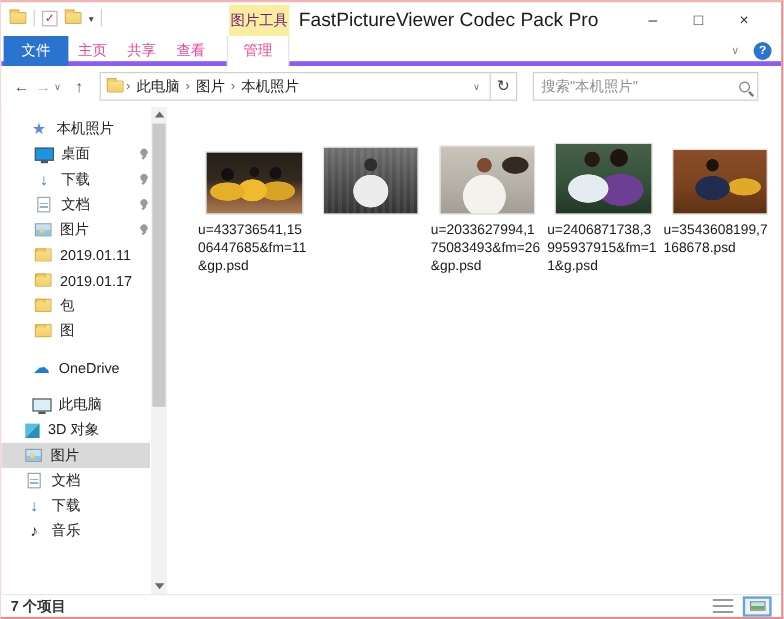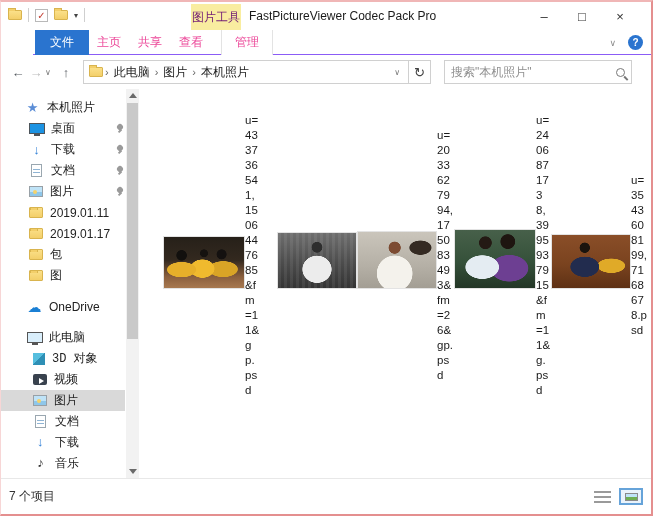--- a/index.html
+++ b/index.html
@@ -17,26 +17,26 @@
   .vdiv{ width:1px; height:14px; background:#cfcfcf; }
   .ic-folder-sm{ width:14px; height:10px; background:linear-gradient(#fbe089,#f3cf6a);
     border:1px solid #d9b44e; border-radius:1px; position:relative; }
   .ic-folder-sm::before{ content:""; position:absolute; top:-3px; left:-1px; width:6px; height:2px;
     background:#f3cf6a; border:1px solid #d9b44e; border-bottom:none; }
   .qat-check{ width:13px; height:13px; background:#fff; border:1px solid #b9b9b9;
     color:#c23a2e; font-size:10px; line-height:11px; text-align:center; font-weight:bold; }
   .qat-caret{ font-size:8px; color:#444; }
   .ctx-label{ position:absolute; left:190px; top:2px; width:50px; height:26px; background:#f9eda0;
     color:#701a75; font-size:12px; display:flex; align-items:center; justify-content:center; }
-  .win-title{ position:absolute; left:248px; top:7px; font-size:12px; color:#1a1a1a; }
+  .win-title{ position:absolute; left:248px; top:7px; font-size:16px; color:#1a1a1a; }
   .win-controls{ position:absolute; right:12px; top:2px; display:flex; }
   .win-btn{ width:38px; height:24px; display:flex; align-items:center; justify-content:center;
     font-size:13px; color:#333; cursor:default; }
   
-  .tabs{ height:25px; position:relative; border-bottom:1px solid #8b5cf6; flex:none; background:#fff; font-size:12px;margin-left:32px; }
+  .tabs{ height:25px; position:relative; border-bottom:4px solid #8b5cf6; flex:none; background:#fff; font-size:12px; }
   .tab{ position:absolute; top:0; height:25px; display:flex; align-items:center; justify-content:center; color:#ec4899; }
   .tab-file{ left:2px; width:54px; background:#2a74cf; color:#fff; }
   .tab-home{ left:55px; width:42px; }
   .tab-share{ left:96px; width:42px; }
   .tab-view{ left:137px; width:42px; }
   .tab-manage{ left:188px; width:52px; border-left:1px solid #e3e3e3; border-right:1px solid #e3e3e3; background:#fff; }
   .ribbon-right{ position:absolute; right:8px; top:0; height:25px; display:flex; align-items:center; gap:12px; }
   .ribbon-collapse{ font-size:9px; color:#8a8a8a; }
   .help-btn{ width:15px; height:15px; border-radius:50%; background:#2a74cf; color:#fff; font-size:10px;
     font-weight:bold; display:flex; align-items:center; justify-content:center; }
@@ -58,21 +58,21 @@
     font-family:"Liberation Sans","DejaVu Sans",sans-serif; min-width:0; background:transparent; }
   .search-box input::placeholder{ color:#8f8f8f; }
   .mag{ width:9px; height:9px; border:1.5px solid #777; border-radius:50%; position:relative; flex:none; }
   .mag::after{ content:""; position:absolute; width:1.5px; height:5px; background:#777;
     left:8px; top:7px; transform:rotate(-45deg); }
   
   .main{ flex:1; display:flex; min-height:0; }
   .sidebar{ width:140px; flex:none; position:relative; padding-top:8px; font-size:12px; color:#222; }
   .sb-row{ height:21px; display:flex; align-items:center; padding-left:26px; margin-right:16px; }
   .sb-row.header{ padding-left:24px; }
-  .sb-row.child{ padding-left:32px;font-family:Liberation Mono, monospace; }
+  .sb-row.child{ padding-left:20px; }
   .sb-row.qa-item, .sb-row.folder-item{ padding-left:28px; }
   .sb-row.selected{ background:#d9d9d9; } .gap10{ height:10px; }
   .sb-label{ white-space:nowrap; overflow:hidden; }
   .ic{ width:15px; height:14px; margin-right:7px; flex:none; display:flex; align-items:center;
     justify-content:center; position:relative; font-style:normal; }
   .ic-star{ color:#5b8dd6; font-size:13px; }
   .ic-cloud{ color:#1a7fd4; font-size:14px; }
   .ic-music{ color:#222; font-size:13px; }
   .ic-down{ color:#2f7fd6; font-size:13px; font-weight:bold; }
   .ic-desktop::before{ content:""; width:14px; height:9px; background:#1c93e3; border:1px solid #4d545a; position:absolute; top:1px; }
@@ -101,21 +101,21 @@
     left:4px; top:5px; transform:rotate(45deg); }
   
   .sb-scroll{ position:absolute; right:2px; top:0; bottom:0; width:13px; background:#f2f2f2; }
   .sb-thumb{ position:absolute; top:14px; left:1px; width:11px; height:236px; background:#c9c9c9; }
   .scroll-arrow{ position:absolute; left:3px; width:0; height:0; }
   .arrow-up{ top:4px; border-left:4px solid transparent; border-right:4px solid transparent; border-bottom:5px solid #6a6a6a; }
   .arrow-down{ bottom:4px; border-left:4px solid transparent; border-right:4px solid transparent; border-top:5px solid #6a6a6a; }
   
   .content{ flex:1; padding:18px 0 0 22px; overflow:hidden; }
   .files-row{ display:flex; }
-  .file-cell{ width:97px; display:flex; flex-direction:row; align-items:center; flex:none;justify-content:flex-end; }
+  .file-cell{ width:97px; display:flex; flex-direction:column; align-items:center; flex:none; }
   .thumbbox{ height:72px; display:flex; align-items:flex-end; justify-content:center; }
   .row2 { margin-top:14px; }
   .row2 .thumbbox{ height:88px; }
   .caption{ margin-top:6px; width:93px; font-size:11.5px; line-height:15px; color:#1a1a1a;
     word-break:break-all; text-align:left; }
   .thumb{ border:1px solid #e3e3e3; }
   .t1{ width:82px; height:53px; background:
     radial-gradient(circle at 22% 36%, #12100e 0 7%, transparent 8%),
     radial-gradient(circle at 50% 32%, #15120f 0 7%, transparent 8%),
     radial-gradient(circle at 72% 34%, #141110 0 7%, transparent 8%),
@@ -148,22 +148,22 @@
     radial-gradient(circle at 50% 10%, #baa184 0 10%, transparent 11%),
     radial-gradient(ellipse at 50% 20%, #6e6046 0 16%, transparent 17%),
     repeating-linear-gradient(0deg, rgba(255,255,255,.10) 0 2px, transparent 2px 7px),
     linear-gradient(180deg, #2c2050 0%, #231744 45%, #120c28 100%); }
   .t7{ width:87px; height:47px; background:
     radial-gradient(circle at 50% 28%, #7c4a2e 0 9%, transparent 10%),
     radial-gradient(ellipse at 50% 60%, #ded2a4 0 24%, transparent 25%),
     radial-gradient(ellipse at 50% 52%, #c9bd96 0 38%, transparent 39%),
     linear-gradient(180deg, #33302c 0%, #262320 55%, #1b1917 100%); }
   
-  .statusbar{ height:36px; flex:none; border-top:1px solid #e8e8e8; display:flex; align-items:center;
-    padding:0 8px; font-size:12px; color:#333; background:#fff; }
+  .statusbar{ height:19px; flex:none; border-top:1px solid #e8e8e8; display:flex; align-items:center;
+    padding:0 8px; font-size:12px; color:#333; background:#fff;font-weight:bold; }
   .view-toggles{ margin-left:auto; display:flex; align-items:center; gap:8px; }
   .view-list{ width:17px; height:12px;
     background:repeating-linear-gradient(180deg,#9a9a9a 0 2px, transparent 2px 5px); }
   .view-thumb{ width:24px; height:17px; border:2px solid #66a3d9; background:#eaf3fb;
     display:flex; align-items:center; justify-content:center; }
   .view-thumb i{ display:block; width:13px; height:8px;
     background:linear-gradient(180deg,#bfe3f7 0 55%, #6fae52 55% 100%); border:1px solid #8a8a8a; }
 </style>
 </head>
 <body>
@@ -276,24 +276,20 @@
       </div>
       <div class="gap10"></div>
       <div class="sb-row">
         <i class="ic ic-pc"></i>
         <span class="sb-label">此电脑</span>
       </div>
       <div class="sb-row child">
         <i class="ic ic-cube"></i>
         <span class="sb-label">3D 对象</span>
       </div>
-      <div class="sb-row child">
-        <i class="ic ic-video"></i>
-        <span class="sb-label">视频</span>
-      </div>
       <div class="sb-row child selected">
         <i class="ic ic-pic"></i>
         <span class="sb-label">图片</span>
       </div>
       <div class="sb-row child">
         <i class="ic">
             <i class="ic-doc"></i>
           </i>
         <span class="sb-label">文档</span>
       </div>

